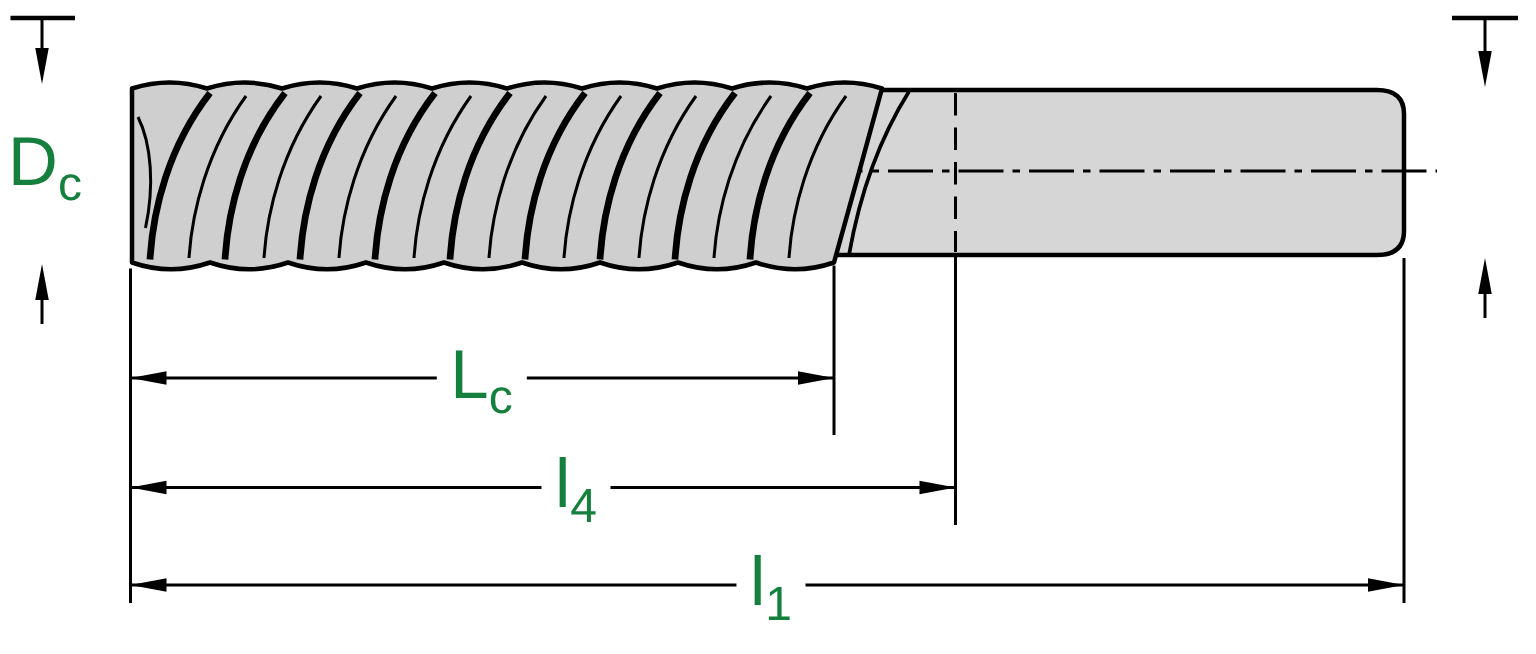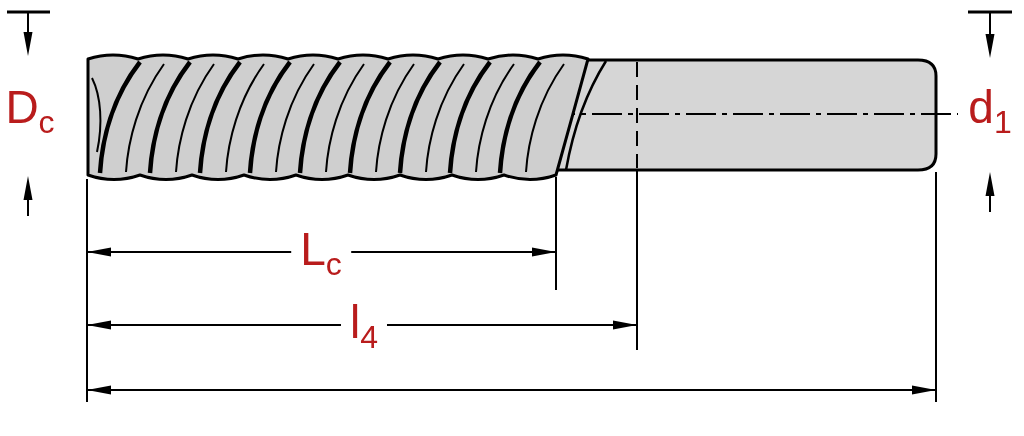--- a/index.html
+++ b/index.html
@@ -25,21 +25,21 @@
   
   .flute-main { stroke: #000; stroke-width: 4.5; fill: none; }
   .flute-thin { stroke: #000; stroke-width: 2; fill: none; }
 
   
   .dim-label {
     position: absolute;
     transform: translate(-50%, -50%);
     font-size: 46px;
     line-height: 1;
-    color: #b91c1c;
+    color: #15803d;
     white-space: nowrap;
   }
   .dim-label .sub {
     font-size: 32px;
     vertical-align: -10px;
   }
   .dim-label.on-line {
     background: #ffffff;
     padding: 0 9px;
     text-align: center;
@@ -128,26 +128,26 @@
       <line x1="87" y1="390" x2="936" y2="390"></line>
       <polygon points="87,390 111,385.5 111,394.5"></polygon>
       <polygon points="936,390 912,385.5 912,394.5"></polygon>
     </g>
   </svg>
 
   <div class="dim-label" style="left:30px; top:111px;">
     <span>D</span><span class="sub">c</span>
   </div>
 
-  <div class="dim-label" style="left:990px; top:111px;">
-    <span>d</span><span class="sub">1</span>
-  </div>
 
   <div class="dim-label on-line" style="left:321px; top:253px;">
     <span>L</span><span class="sub">c</span>
   </div>
 
-  <div class="dim-label on-line" style="left:364px; top:326px;">
+  <div class="dim-label on-line" style="left:384px; top:326px;">
     <span>l</span><span class="sub">4</span>
   </div>
 
+  <div class="dim-label on-line" style="left:514px; top:391px;">
+    <span>l</span><span class="sub">1</span>
+  </div>
 
 </div>
 
 </body></html>

